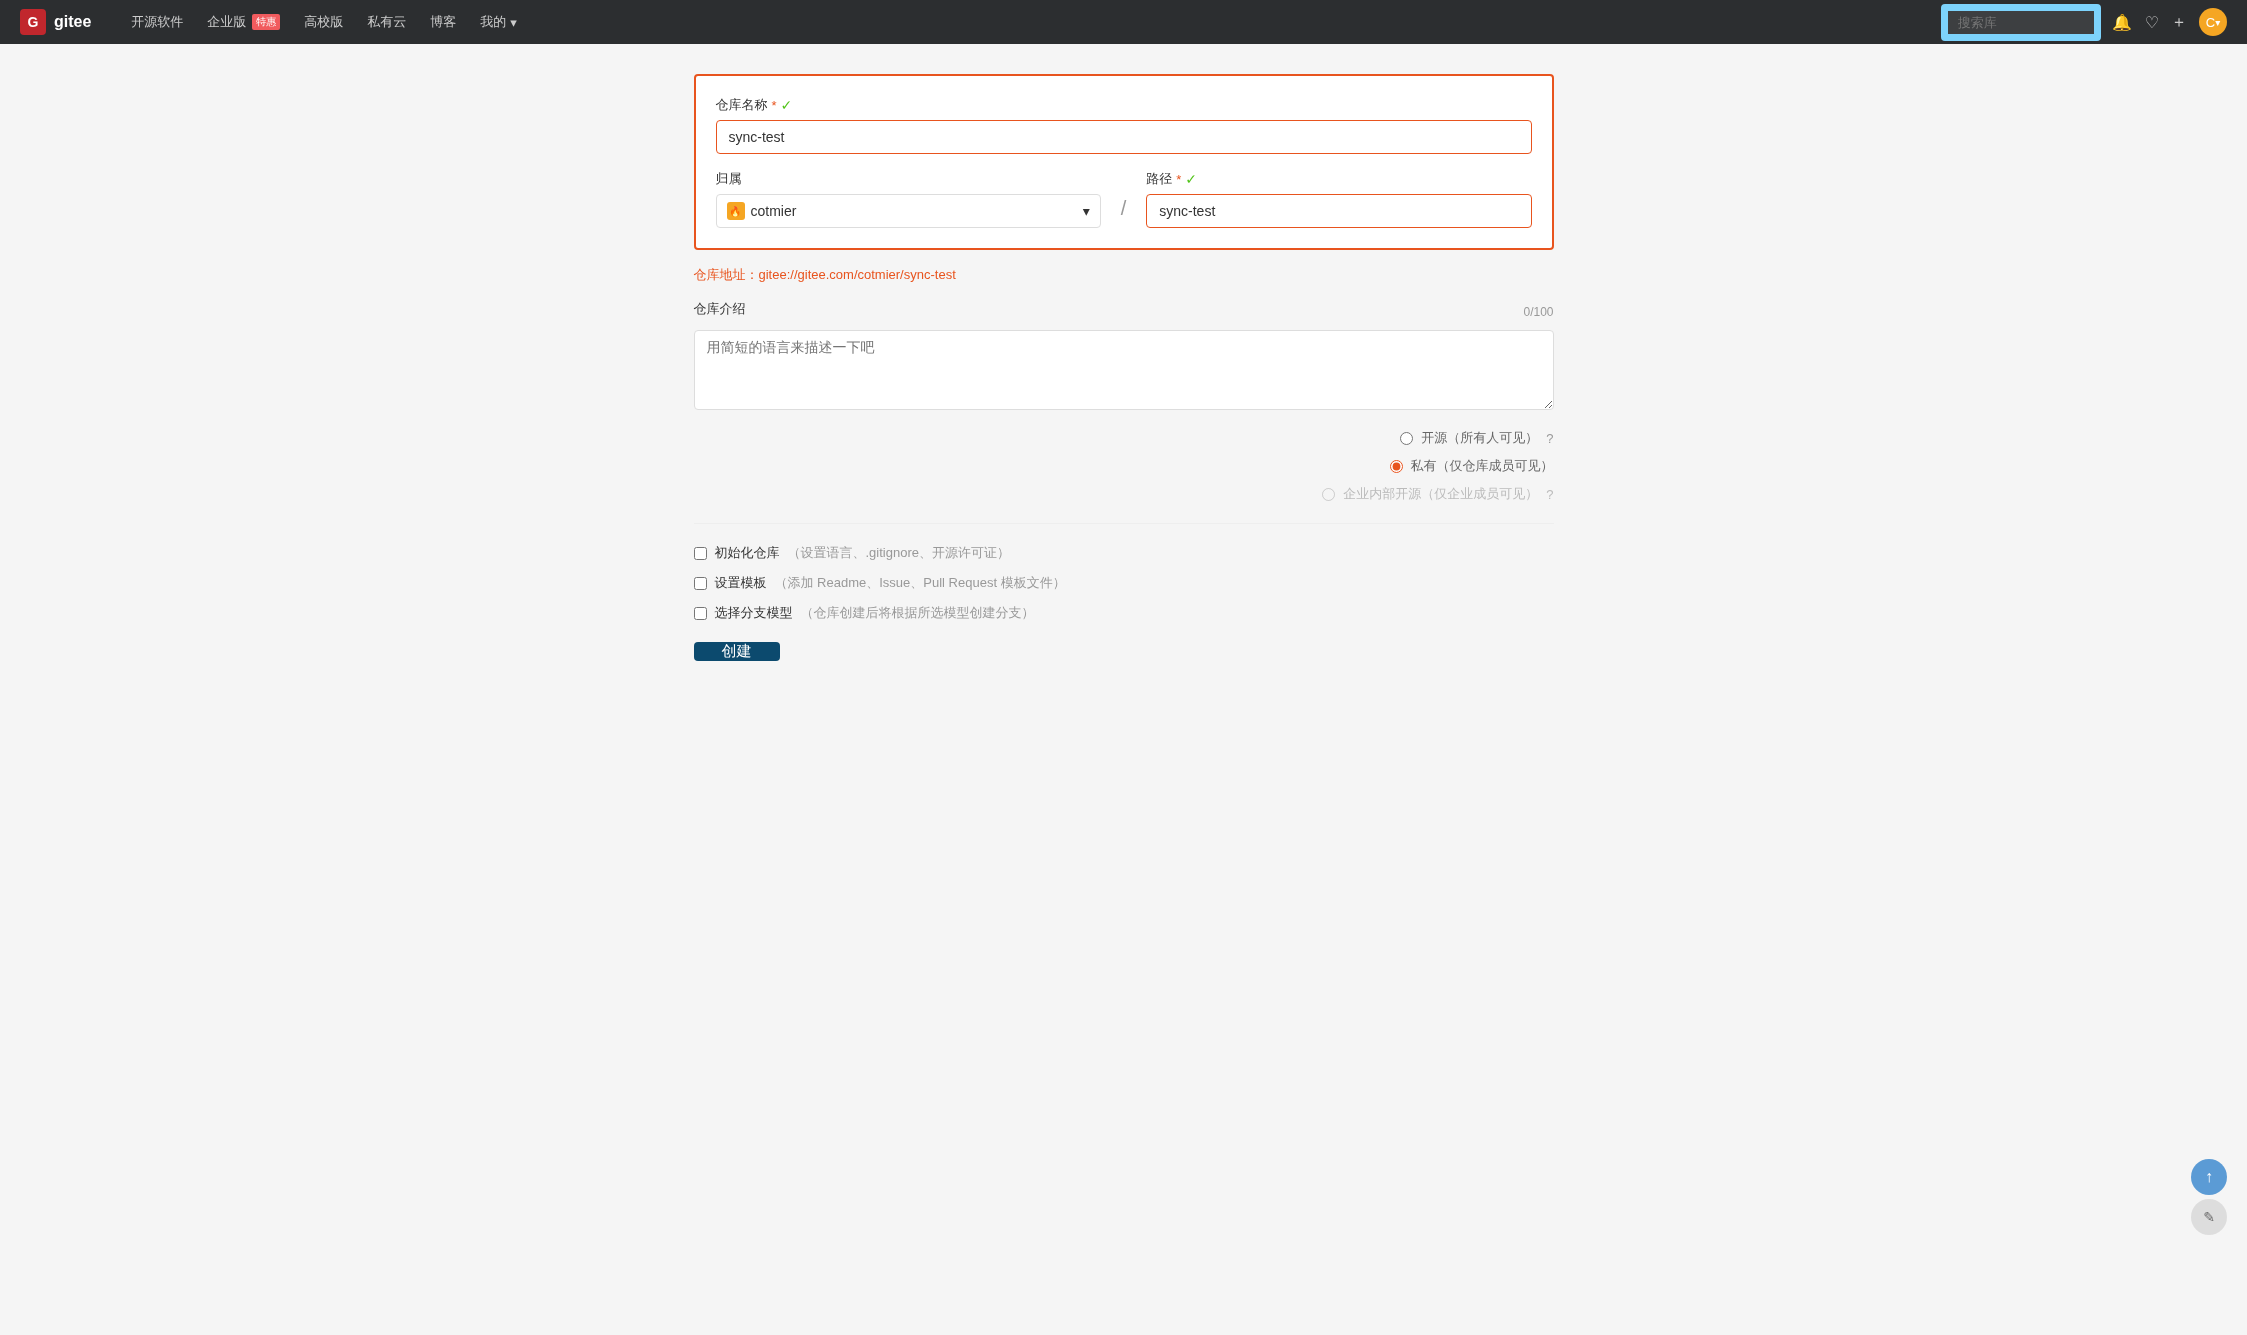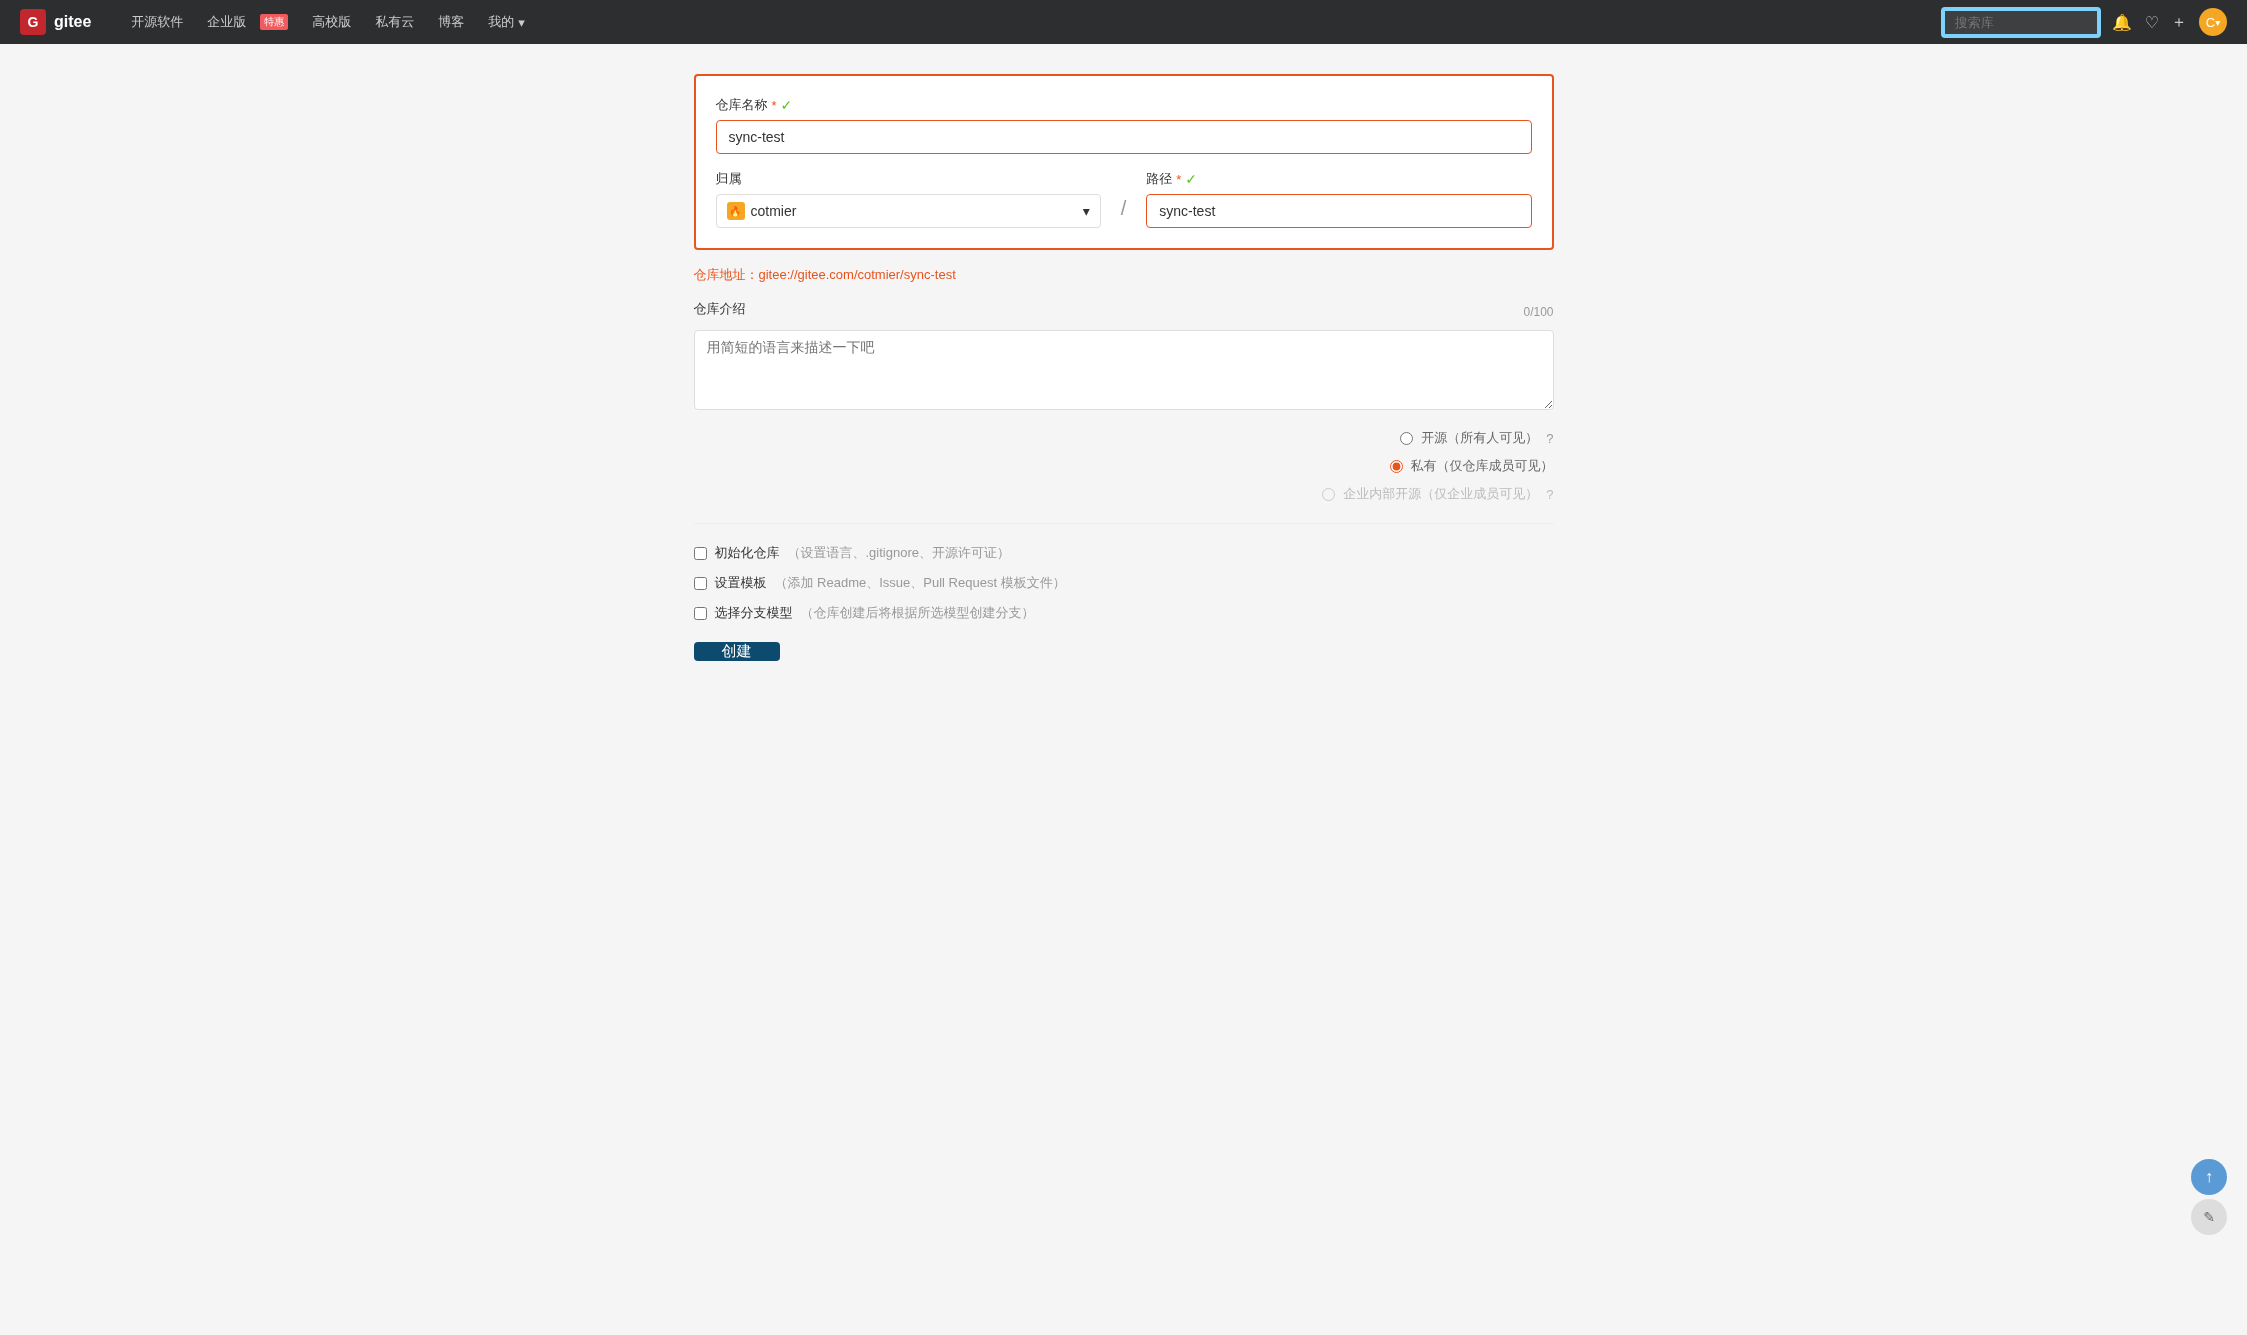--- a/index.html
+++ b/index.html
@@ -55,30 +55,30 @@
       gap: 4px;
       border-radius: 3px;
       transition: color 0.2s;
     }
     .badge-special {
       background: #f15b5e;
       color: white;
       font-size: 10px;
       padding: 1px 4px;
       border-radius: 2px;
-      margin-left: 10px;
+      margin-left: 2px;
     }
     .header-right {
       display: flex;
       align-items: center;
       gap: 12px;
     }
     .search-box {
       background: #3d3f41;
-      border: 4px solid #7dd3fc;
+      border: 7px solid #7dd3fc;
       border-radius: 4px;
       color: #aaa;
       padding: 4px 10px;
       font-size: 13px;
       width: 160px;
       outline: none;
     }
     .header-icon {
       color: #ccc;
       font-size: 16px;

